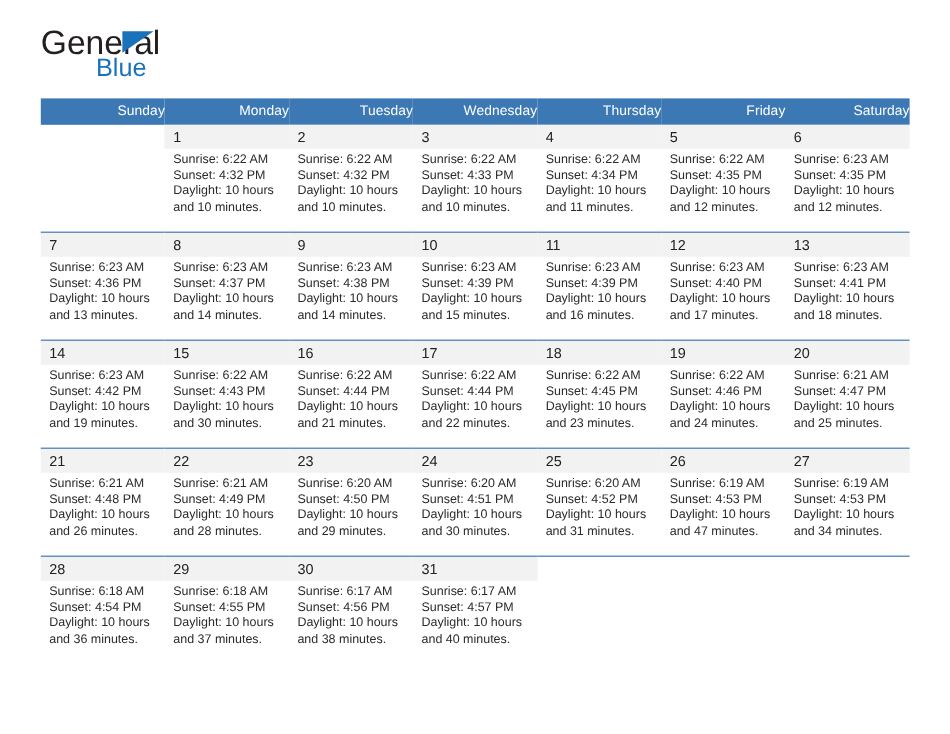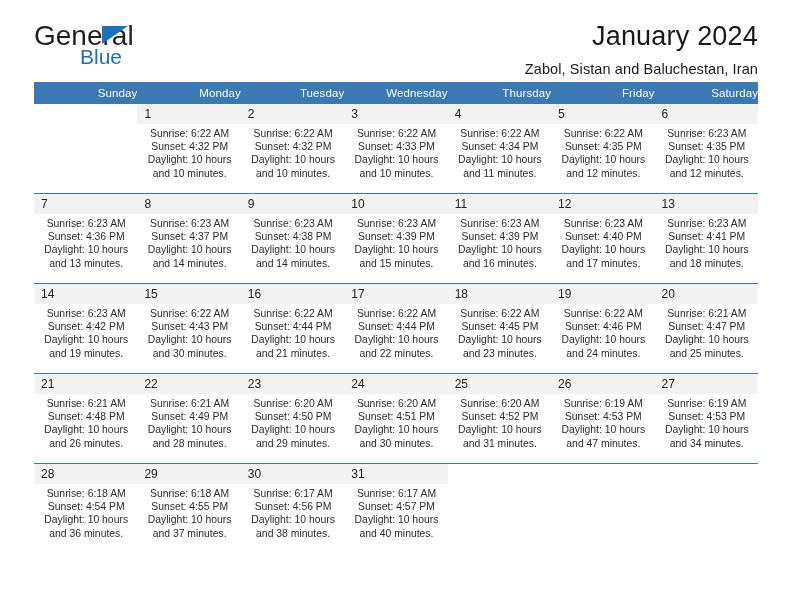--- a/index.html
+++ b/index.html
@@ -128,40 +128,35 @@
     box-sizing: border-box;
   }
   .cell-empty .daynum {
     background: transparent;
   }
   .details {
     padding: 3px 6px 0 7px;
     font-size: 10.4px;
     line-height: 13.2px;
     color: #2b2b2b;
-    text-align: center;
   }
   .details div {
     white-space: nowrap;
   }
 </style>
 </head>
 <body>
 
 <div class="page">
 
   <div class="header">
     <div class="brand">
       <span class="brand-top">General</span>
       <span class="brand-tri"></span>
       <span class="brand-bottom">Blue</span>
-    </div>
-    <div class="title-block">
-      <h1 class="cal-title">January 2024</h1>
-      <p class="cal-subtitle">Zabol, Sistan and Baluchestan, Iran</p>
     </div>
   </div>
 
   <table class="calendar">
     <thead>
       <tr>
         <th>Sunday</th>
         <th>Monday</th>
         <th>Tuesday</th>
         <th>Wednesday</th>

